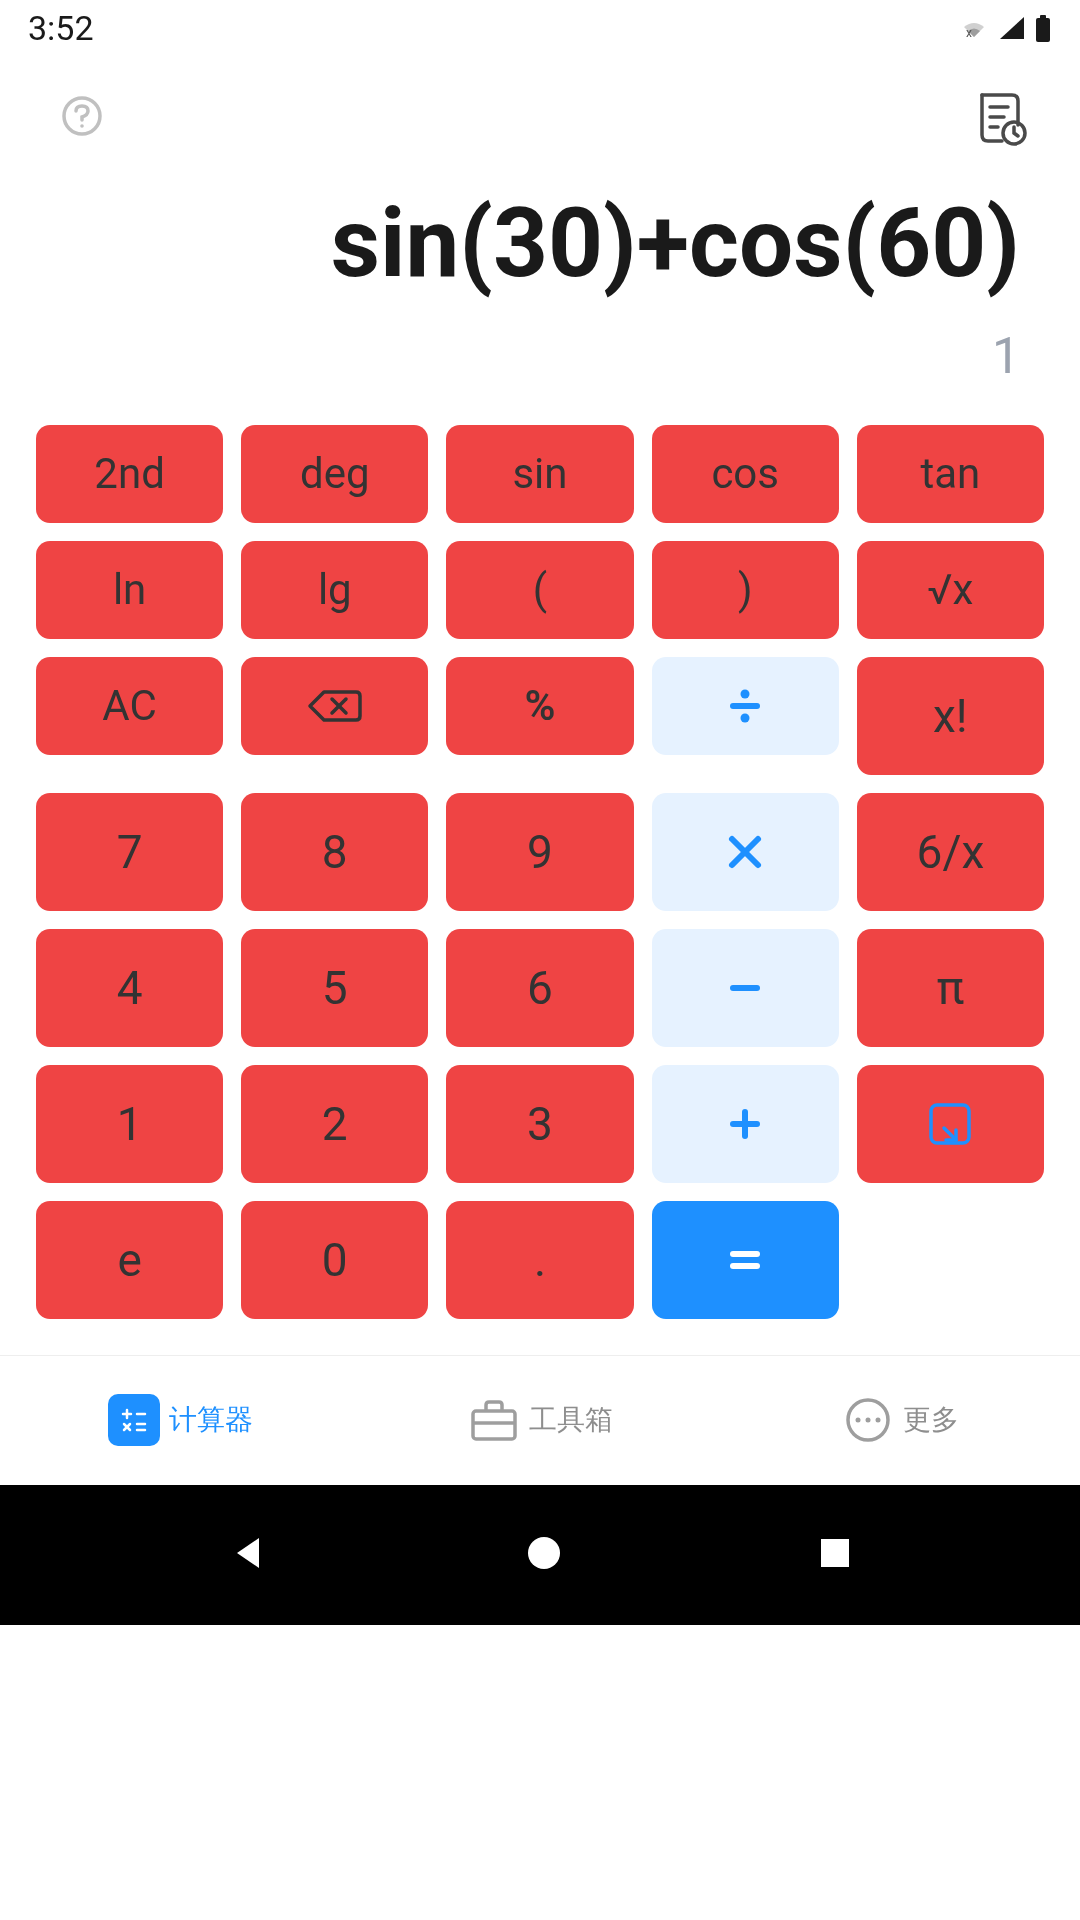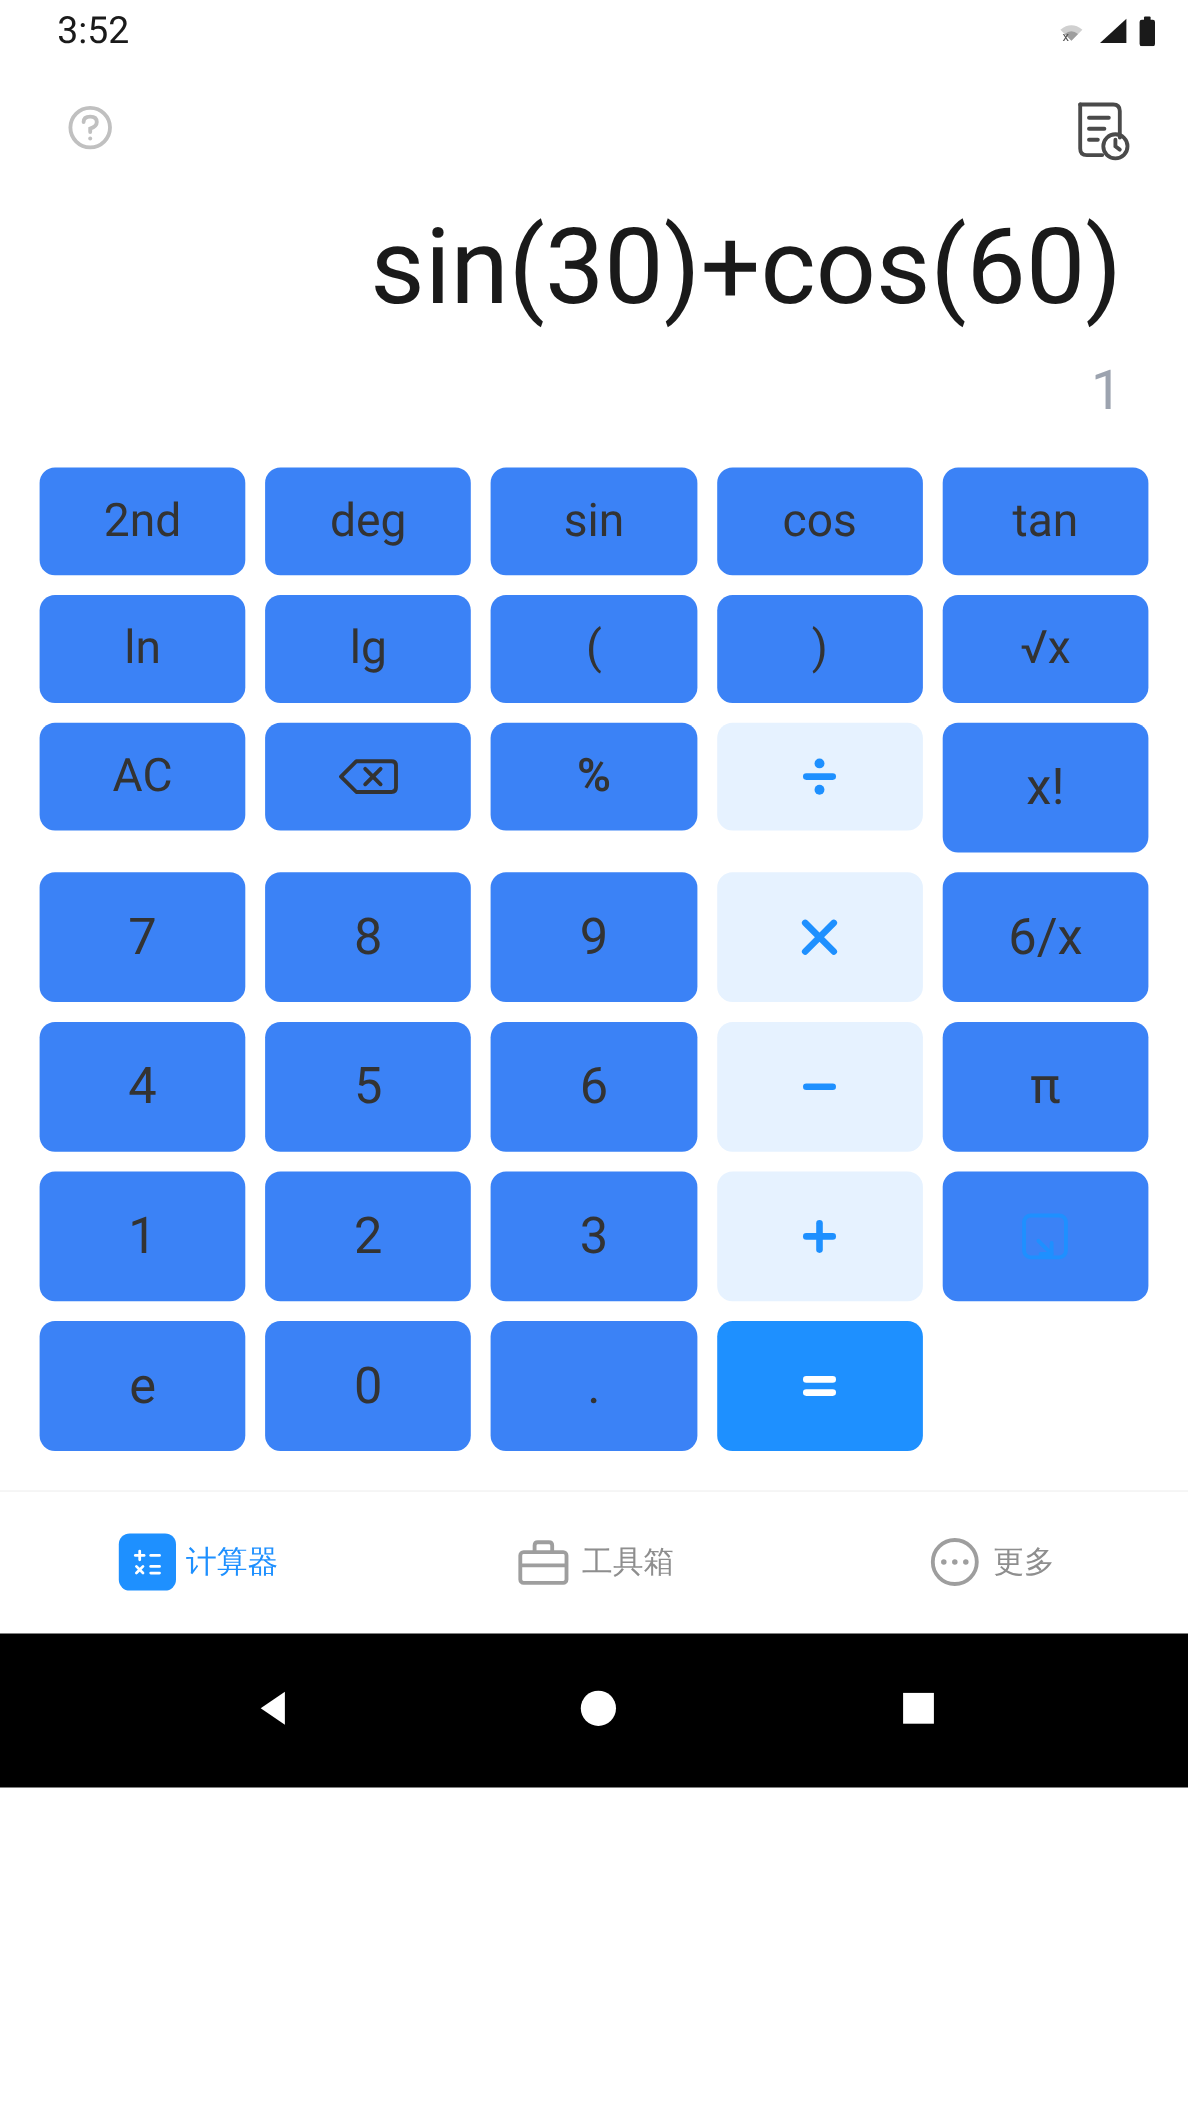--- a/index.html
+++ b/index.html
@@ -19,21 +19,20 @@
     }
     
     .status-bar {
       height: 55px;
       display: flex;
       justify-content: space-between;
       align-items: center;
       padding: 16px 28px;
       font-size: 34px;
       color: #1a1a1a;
-      margin-left: 24px;
     }
     .status-right {
       display: flex;
       align-items: center;
       gap: 8px;
     }
     
     .top-toolbar {
       display: flex;
       justify-content: space-between;
@@ -42,38 +41,38 @@
     }
     
     .display-area {
       flex: 0 0 auto;
       padding: 30px 60px 40px 60px;
       text-align: right;
     }
     .expression {
       font-size: 96px;
       color: #1a1a1a;
-      font-weight: 400;
+      font-weight: 700;
       line-height: 1.1;
       margin-bottom: 30px;
     }
     .result {
       font-size: 50px;
       color: #9ca3af;
       font-weight: 400;
     }
     
     .keypad {
       padding: 0 36px 36px 36px;
       display: grid;
       grid-template-columns: repeat(5, 1fr);
       gap: 18px;
     }
     .key {
-      background: #3b82f6;
+      background: #ef4444;
       border-radius: 14px;
       display: flex;
       align-items: center;
       justify-content: center;
       font-size: 46px;
       color: #333;
       height: 118px;
       font-family: inherit;
       position: relative;
     }

